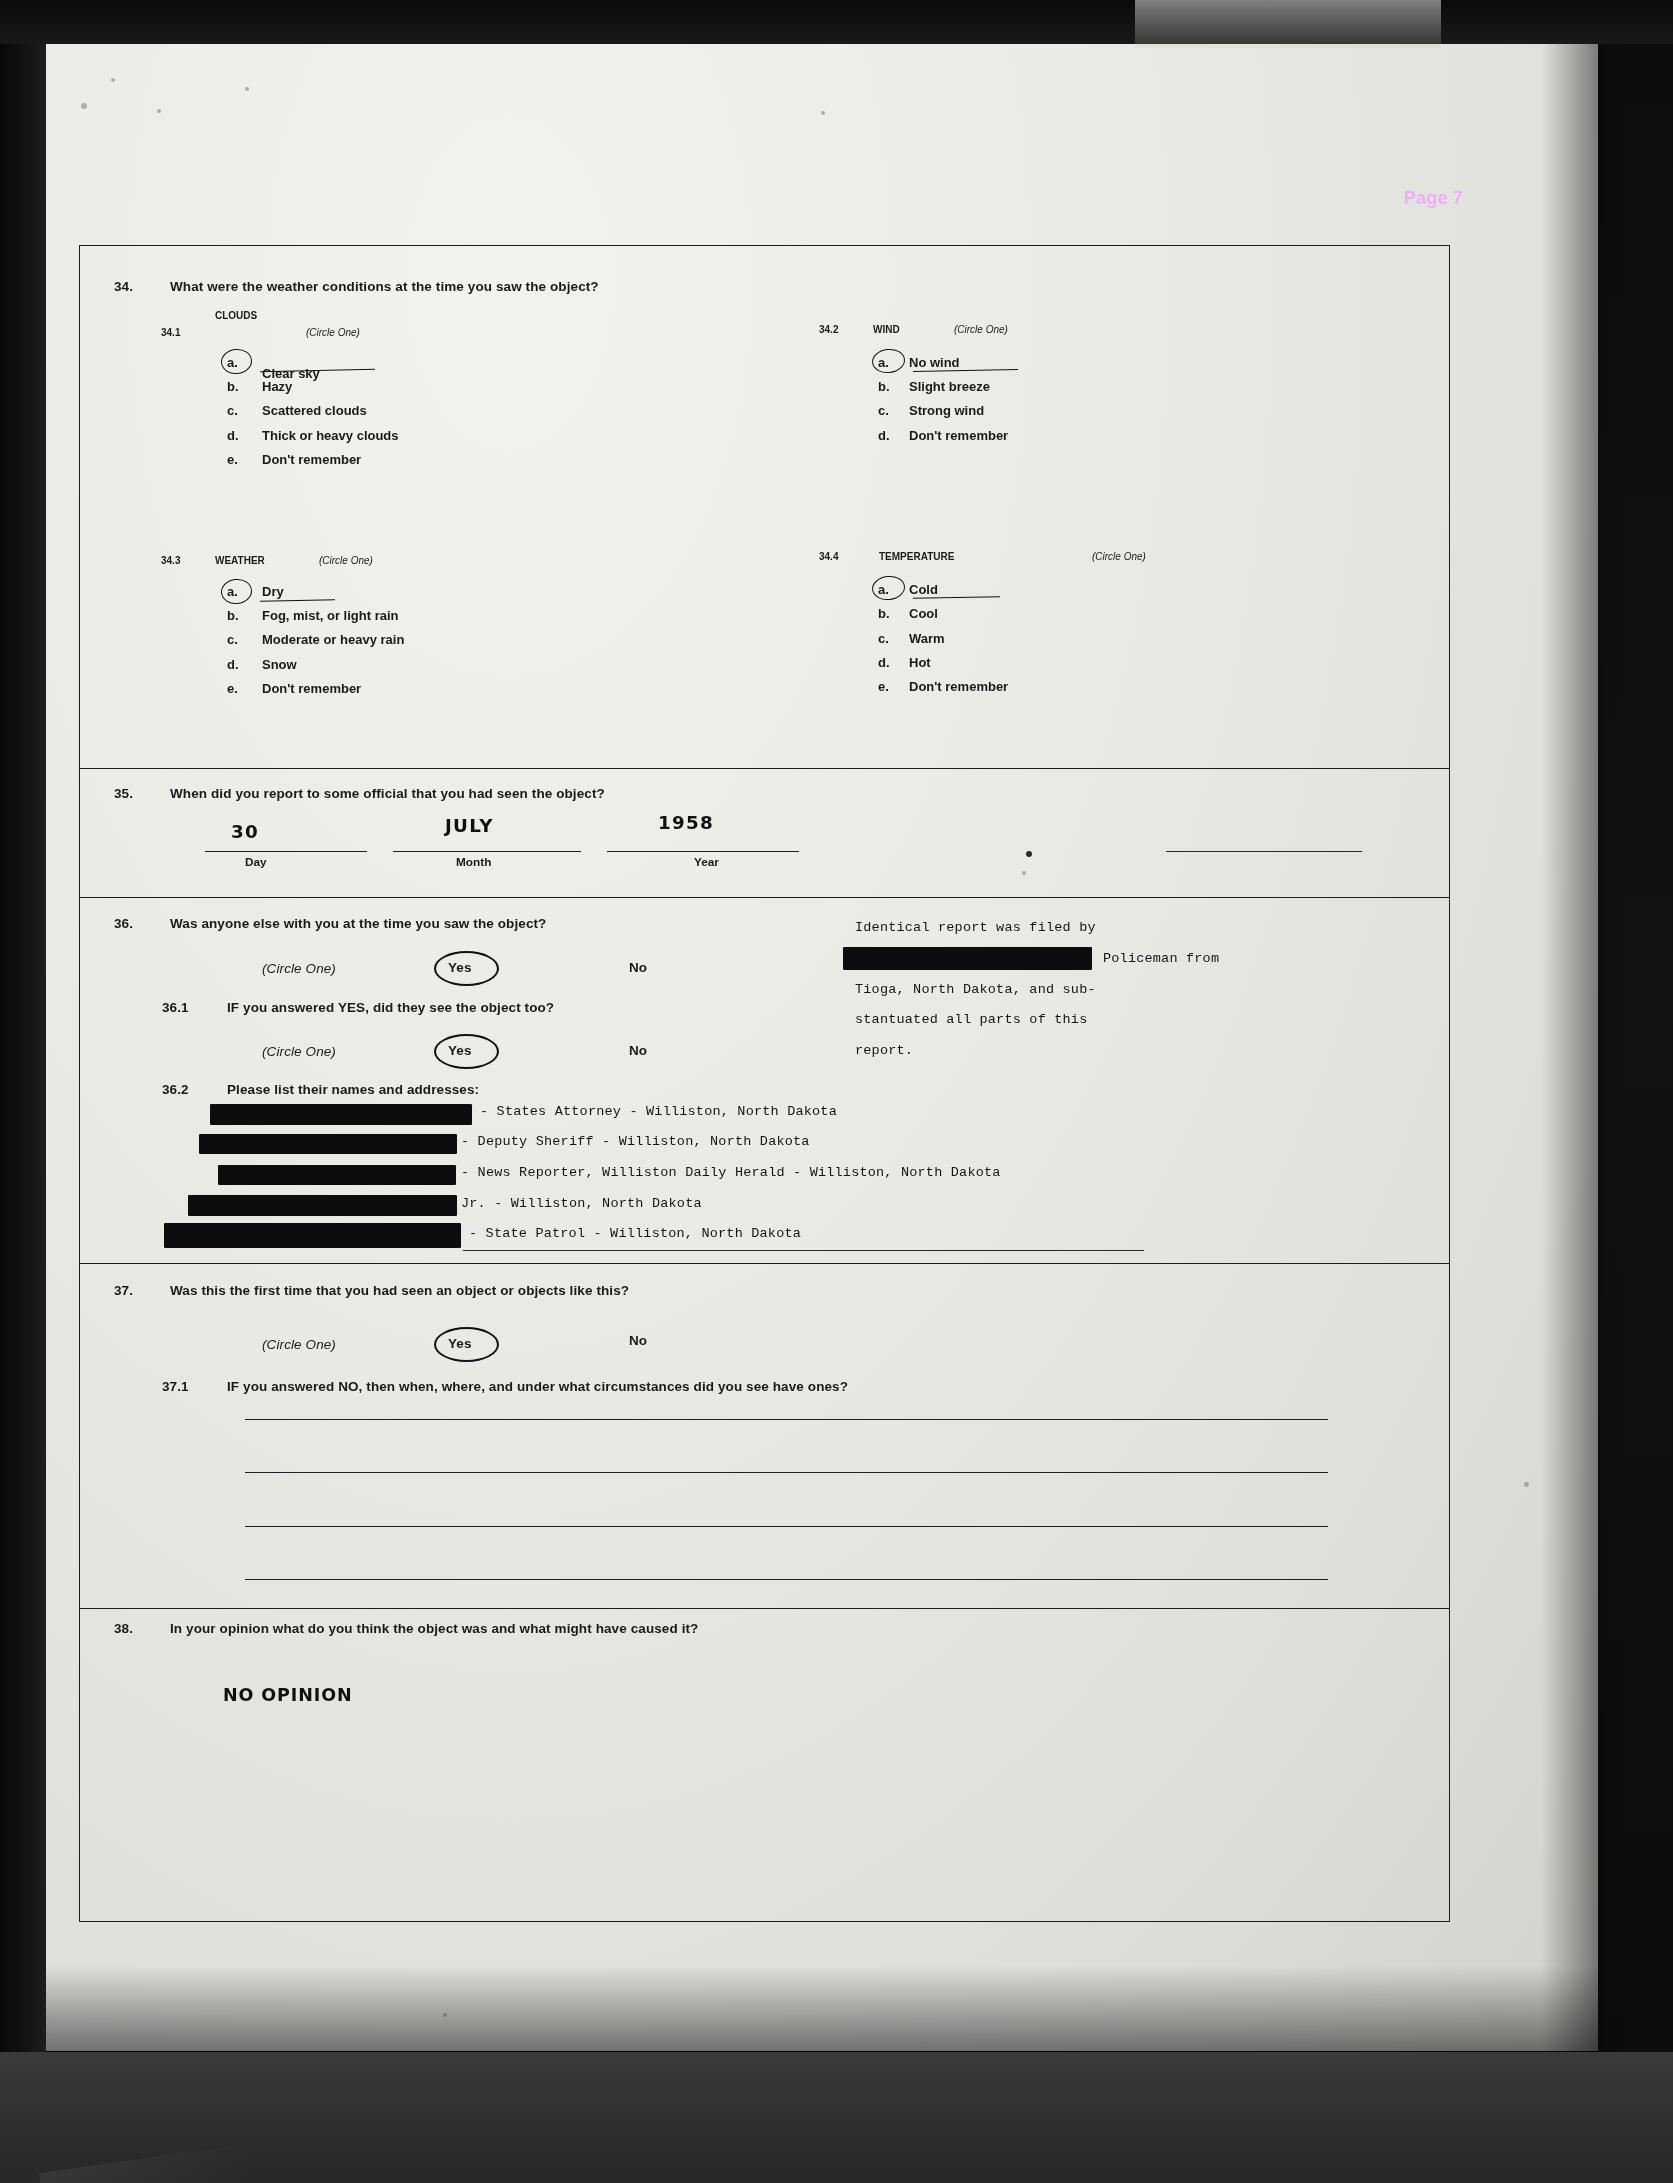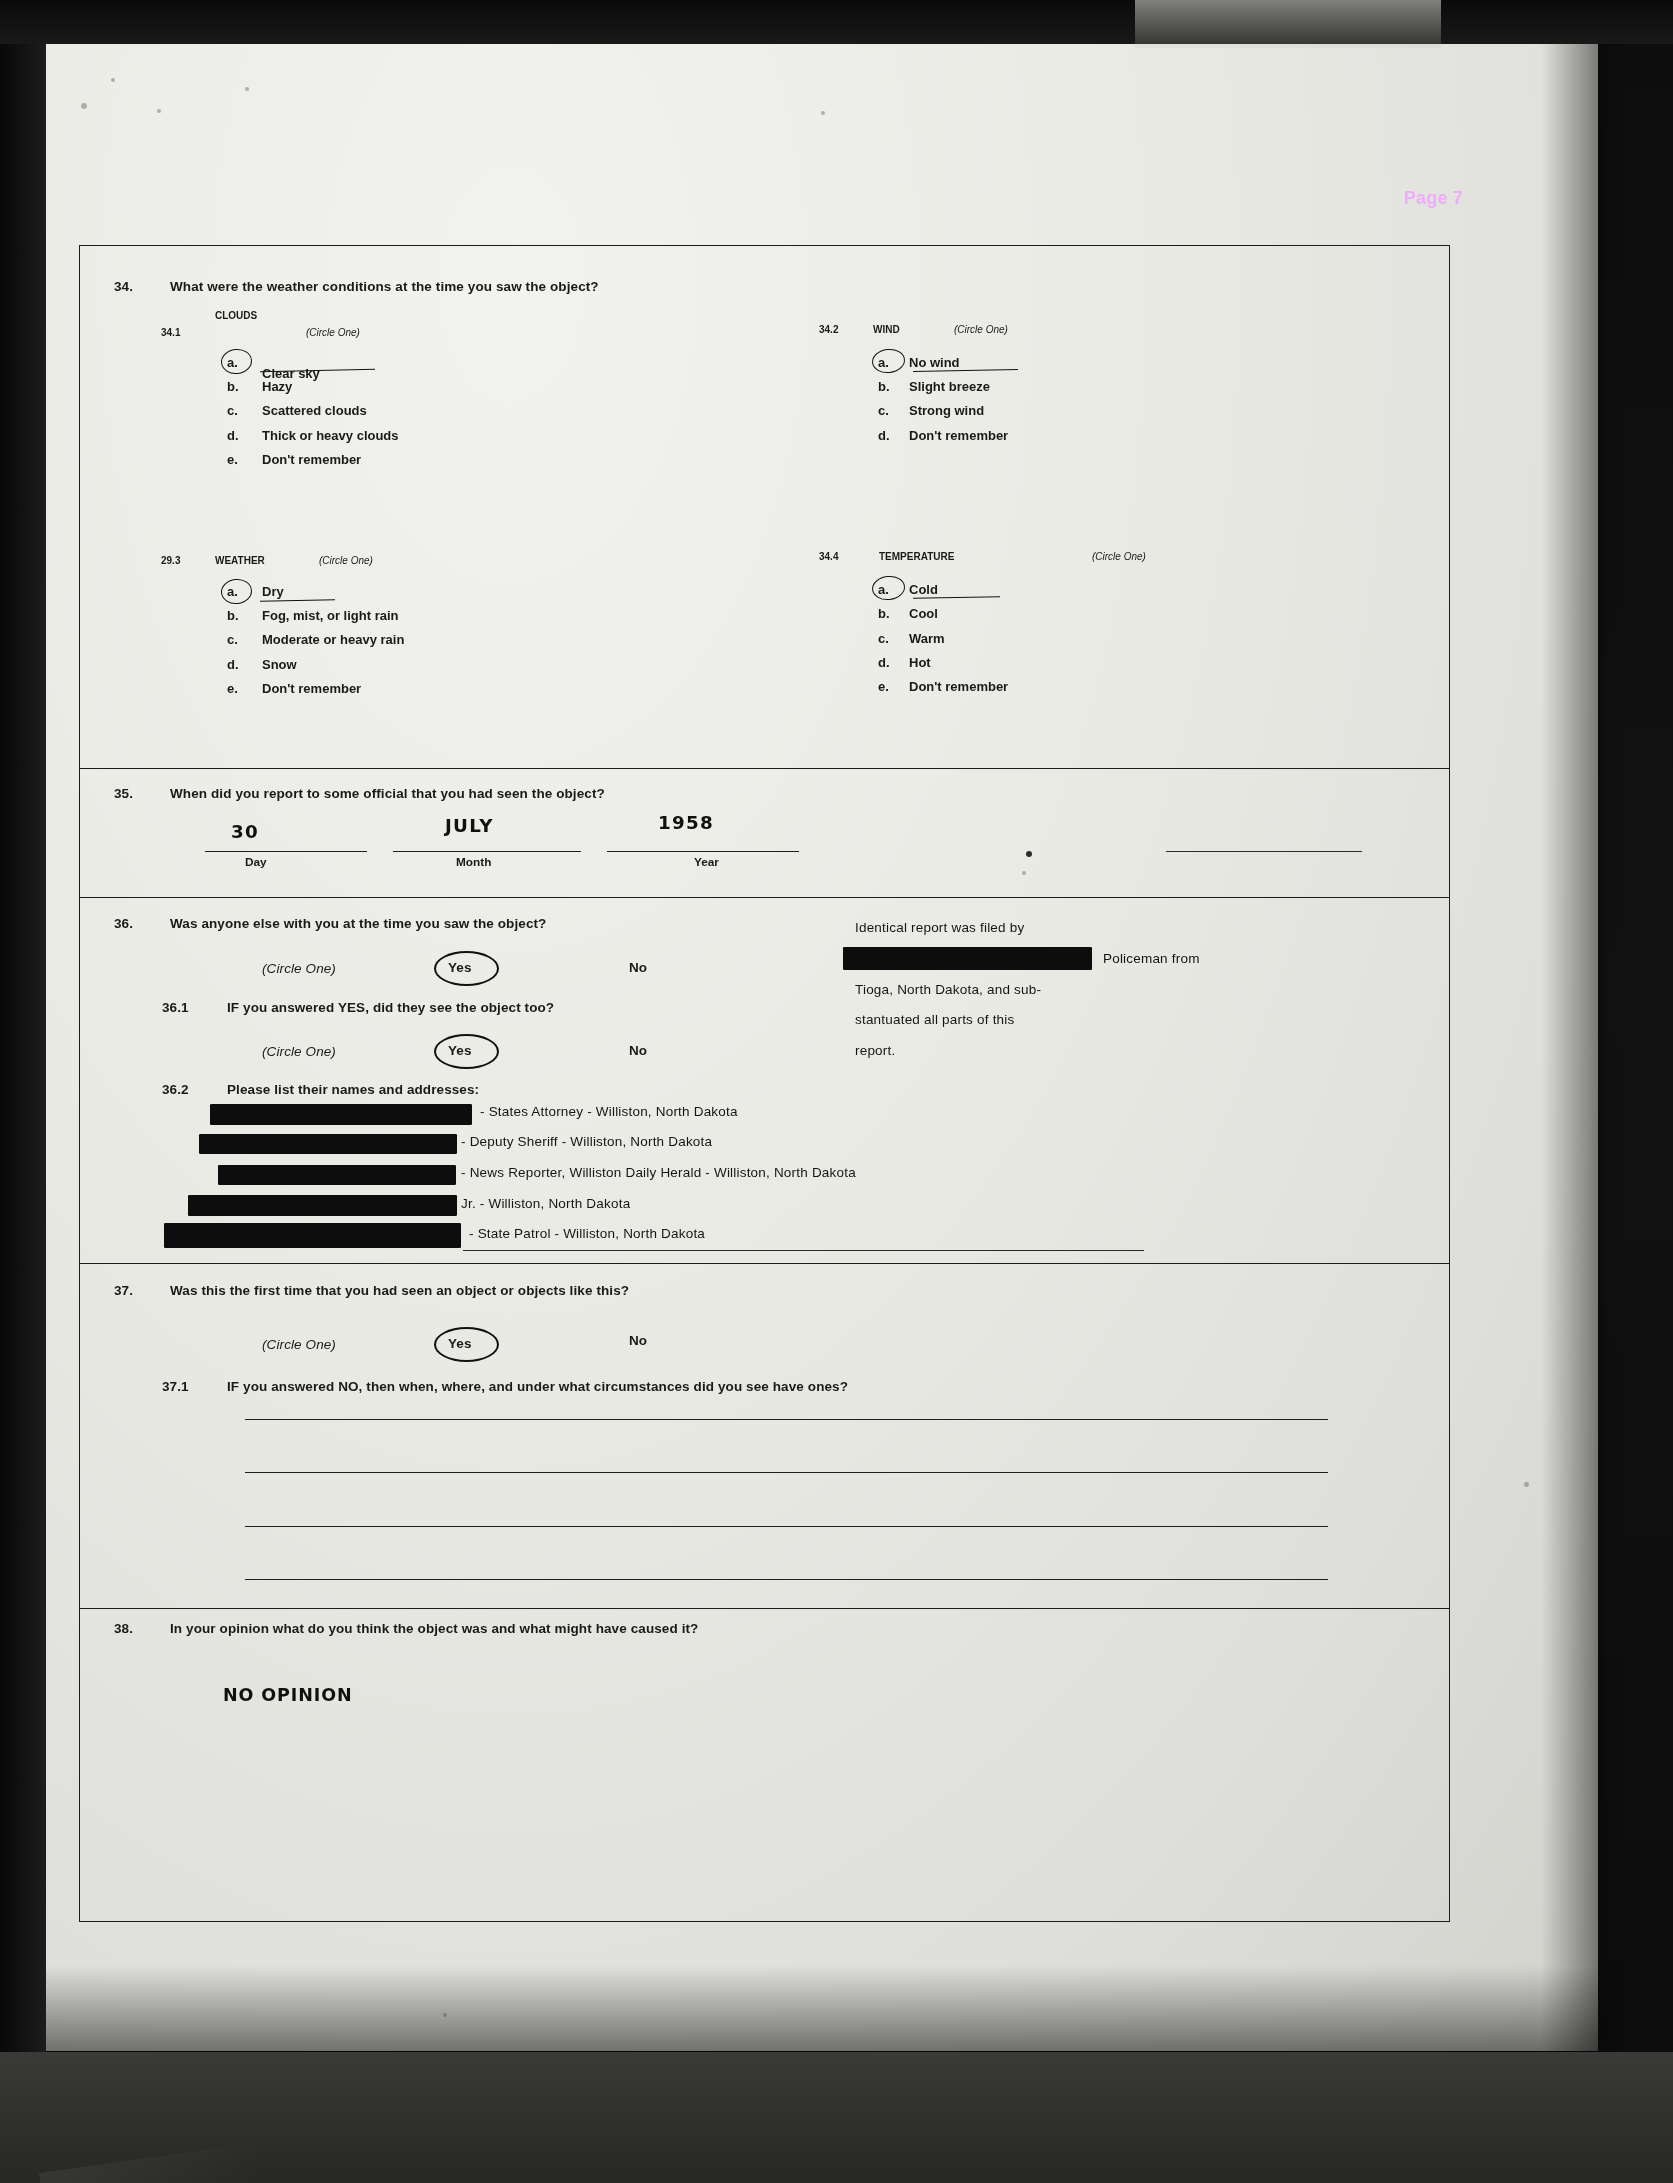--- a/index.html
+++ b/index.html
@@ -171,21 +171,21 @@
   }
   .strike {
     position: absolute;
     height: 0;
     border-top: 1.7px solid #111;
   }
 
   
   .typed {
     position: absolute;
-    font-family: Liberation Sans, sans-serif;
+    font-family: Liberation Mono, monospace;
     font-size: 13.5px;
     color: #151515;
     letter-spacing: 0.2px;
     white-space: nowrap;
   }
 
   
   .redact {
     position: absolute;
     background: #0d0d0d;
@@ -279,21 +279,21 @@
 
 <div class="opt" style="left:878px;top:379px;">b.</div>
 <div class="opt" style="left:909px;top:379px;">Slight breeze</div>
 
 <div class="opt" style="left:878px;top:403px;">c.</div>
 <div class="opt" style="left:909px;top:403px;">Strong wind</div>
 
 <div class="opt" style="left:878px;top:428px;">d.</div>
 <div class="opt" style="left:909px;top:428px;">Don't remember</div>
 
-<div class="q q-sub" style="left:161px;top:555px;">29.3</div>
+<div class="q q-sub" style="left:161px;top:555px;">34.3</div>
 <div class="q q-sub" style="left:215px;top:555px;">WEATHER</div>
 <div class="q q-sub circle-one" style="left:319px;top:555px;">(Circle One)</div>
 
 <div class="opt" style="left:227px;top:584px;">a.</div>
 <div class="opt" style="left:262px;top:584px;">Dry</div>
 <div class="ellipse" style="left:221px;top:579px;width:29px;height:23px;"></div>
 <div class="strike" style="left:260px;top:600px;width:75px;transform:rotate(-1deg);"></div>
 
 <div class="opt" style="left:227px;top:608px;">b.</div>
 <div class="opt" style="left:262px;top:608px;">Fog, mist, or light rain</div>

